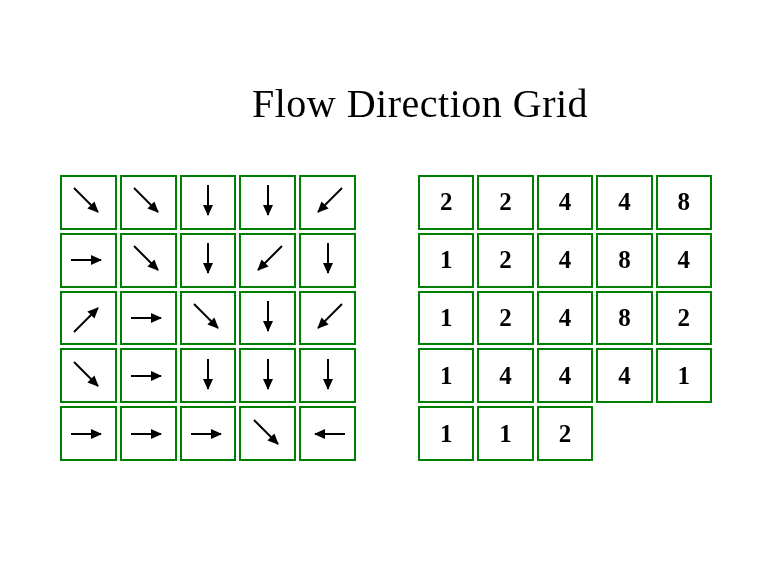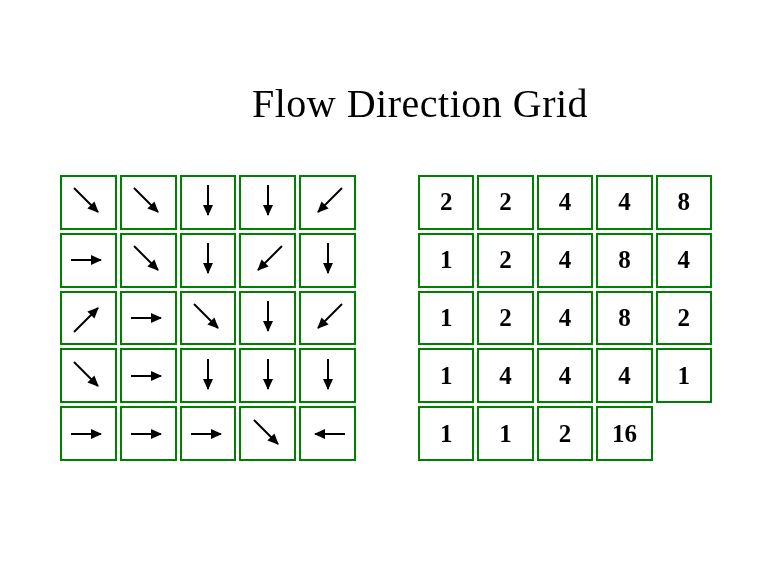--- a/index.html
+++ b/index.html
@@ -222,16 +222,15 @@
       <div class="cell num">8</div>
       <div class="cell num">2</div>
       <div class="cell num">1</div>
       <div class="cell num">4</div>
       <div class="cell num">4</div>
       <div class="cell num">4</div>
       <div class="cell num">1</div>
       <div class="cell num">1</div>
       <div class="cell num">1</div>
       <div class="cell num">2</div>
-      <div class="cell num">16</div>
     </div>
 
 </div>
 
 </body></html>

